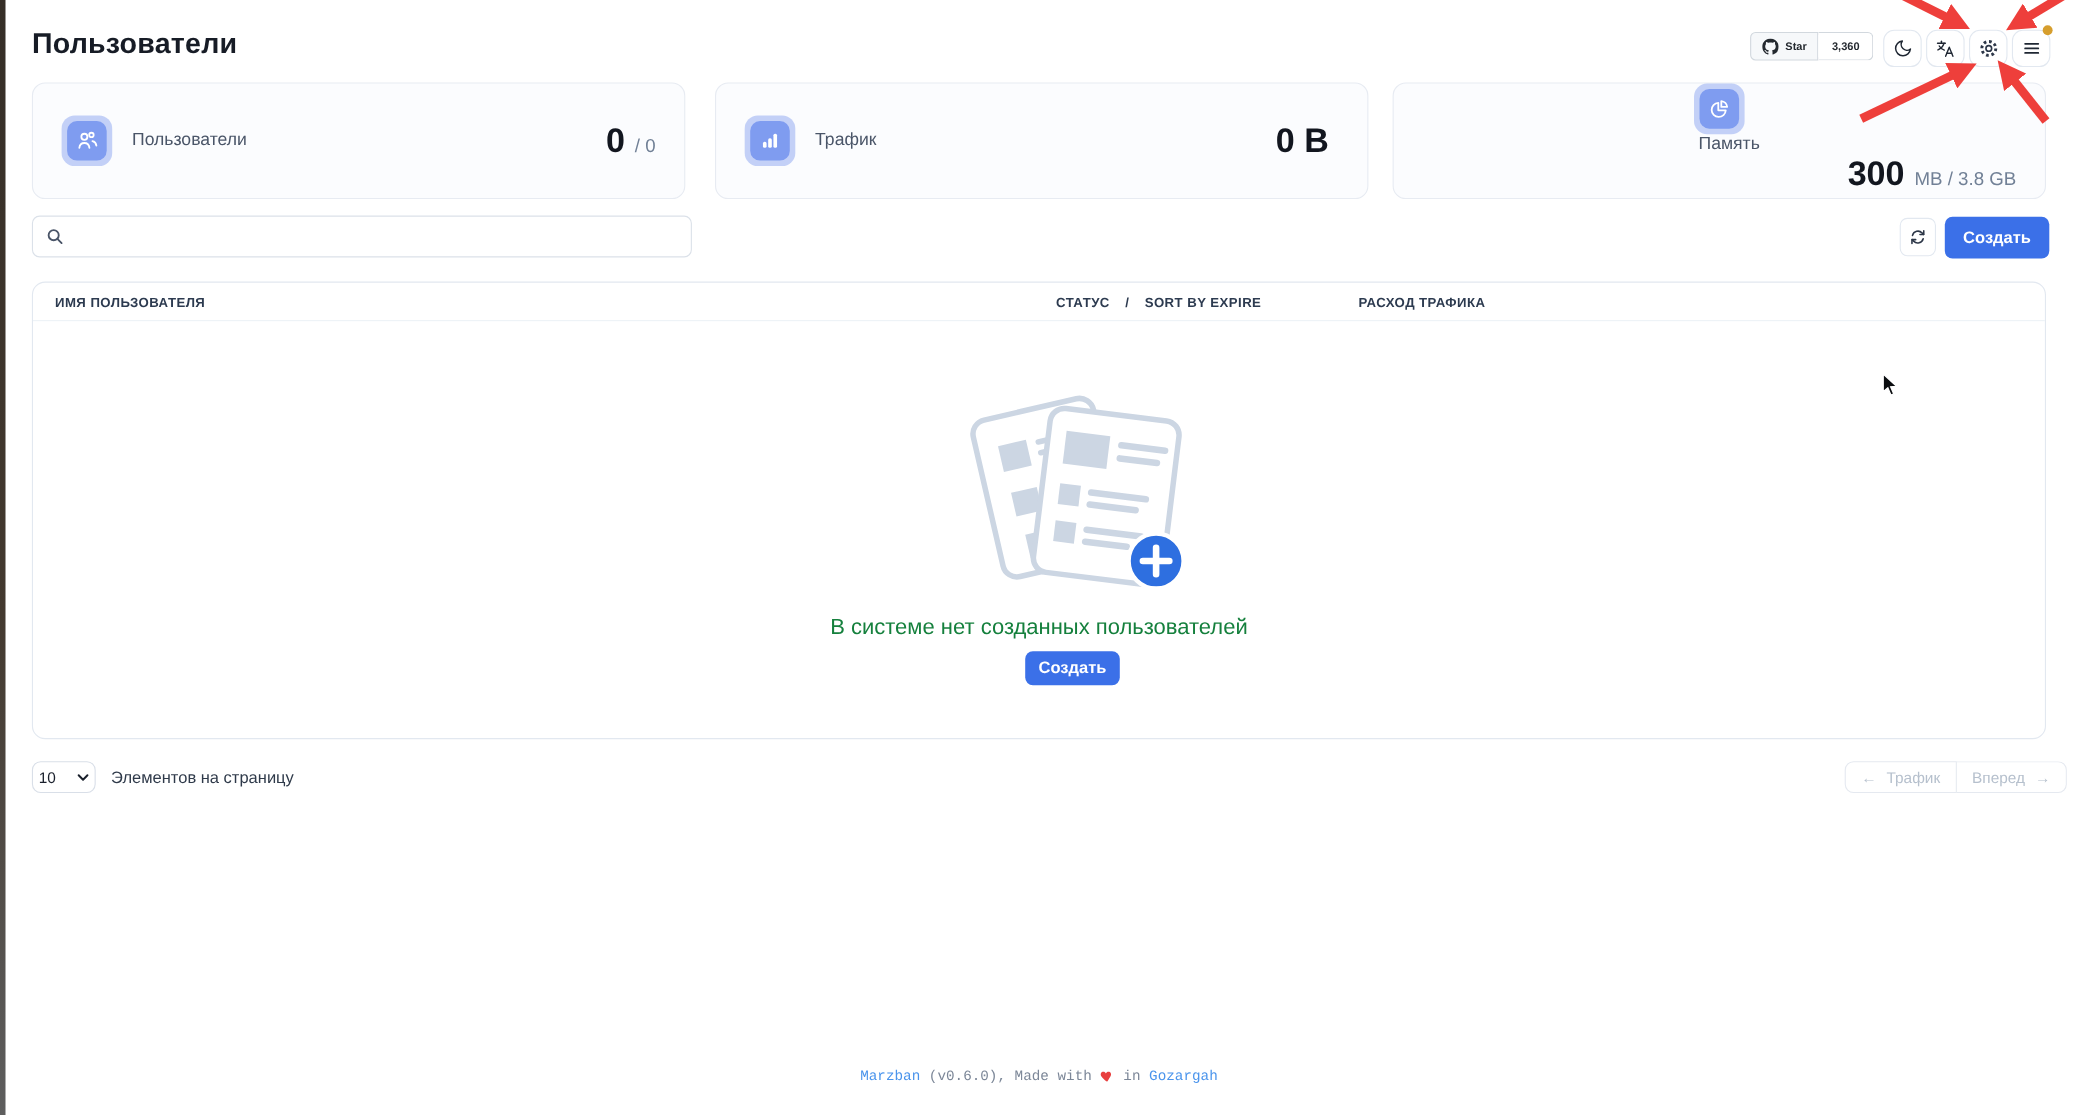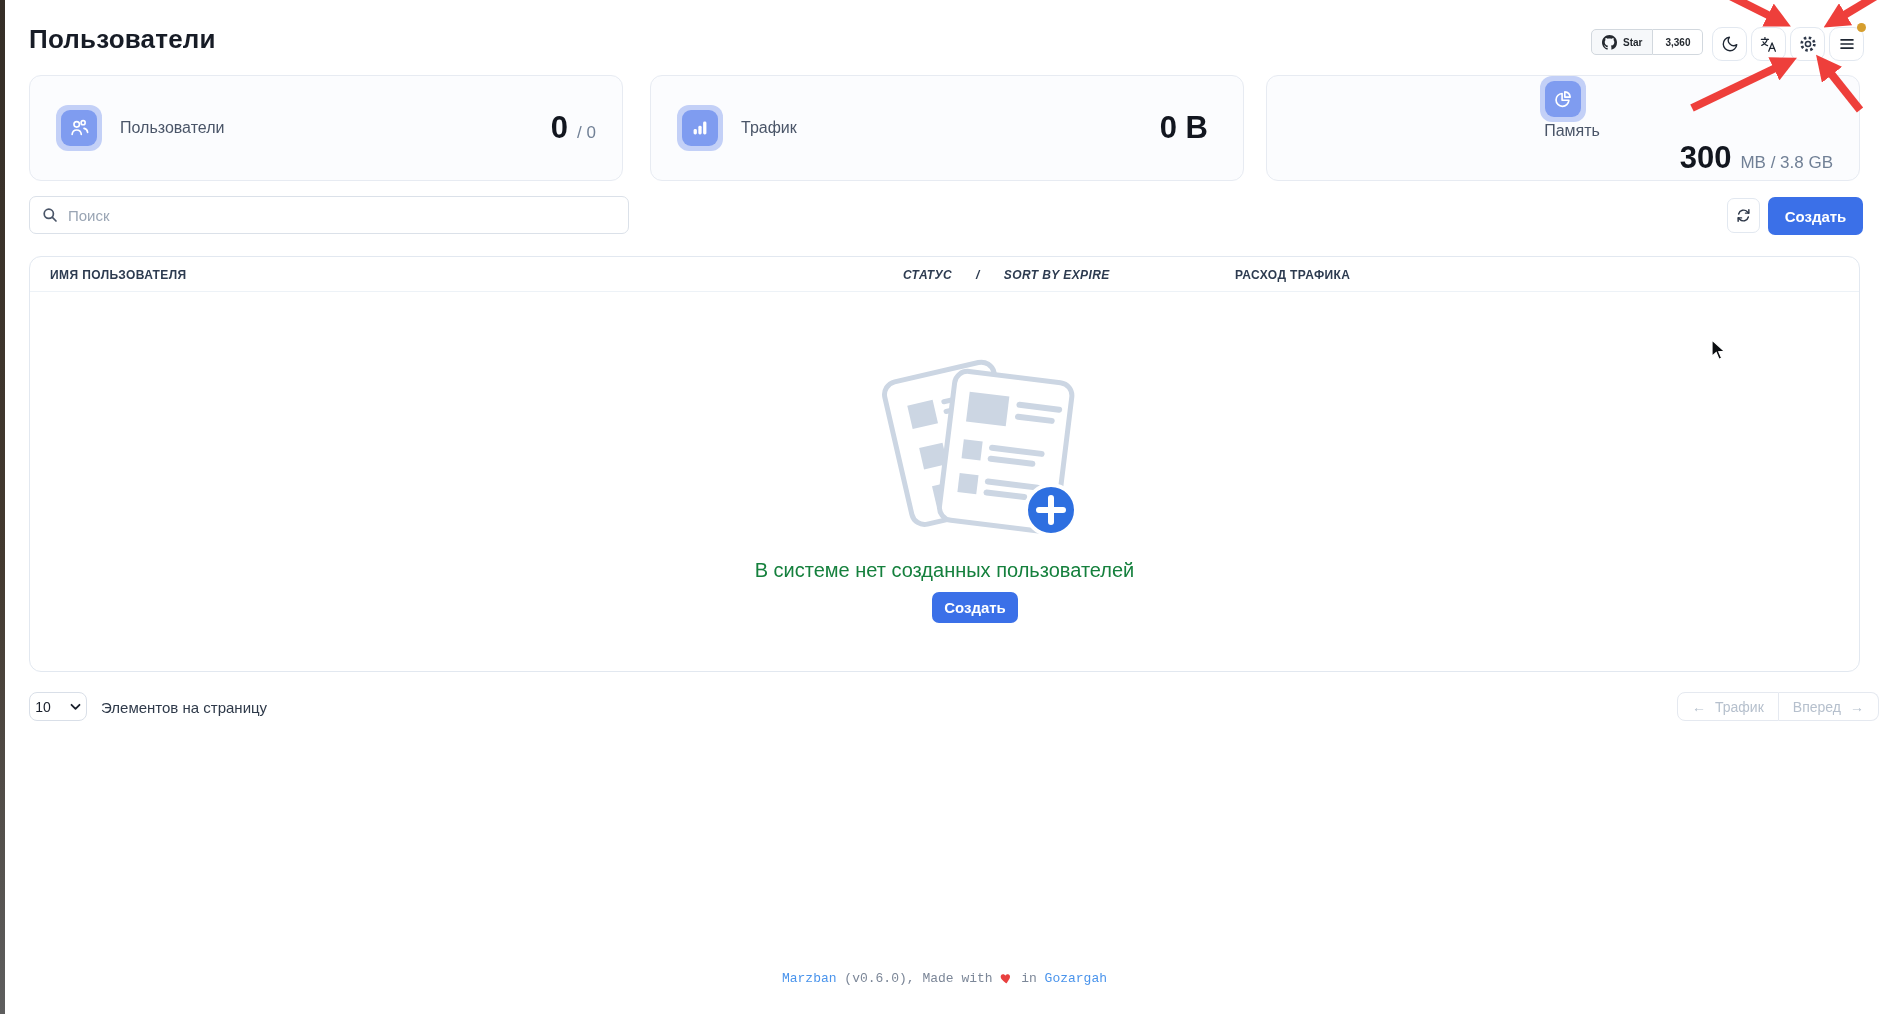--- a/index.html
+++ b/index.html
@@ -42,21 +42,21 @@
   .refresh-btn { position:absolute; left:1727px; top:198px; width:33px; height:35px; background:#fff; border:1px solid #e2e8f0; border-radius:7px;
     display:flex; align-items:center; justify-content:center; cursor:pointer; }
   .create-btn { position:absolute; left:1768px; top:197px; width:95px; height:38px; background:#3b70e8; color:#fff; border:none; border-radius:7px;
     font-size:15px; font-weight:700; font-family:"Liberation Sans",sans-serif; cursor:pointer; }
 
   
   .users-table { position:absolute; left:29px; top:256px; width:1831px; height:416px; background:#fff; border:1px solid #e2e8f0; border-radius:12px; }
   .t-header { position:relative; height:35px; border-bottom:1px solid #edf2f7; }
   .t-header .col { position:absolute; top:0; height:35px; display:flex; align-items:center; font-size:12px; font-weight:700; color:#2d3b50; letter-spacing:.4px; }
   .col-username { left:20px; }
-  .col-status { left:873px; gap:24px; cursor:pointer;font-style:italic; }
+  .col-status { left:930px; gap:14px; cursor:pointer; }
   .col-traffic { left:1205px; }
   .col-sep { color:#2d3b50; }
 
   .empty-illustration { position:absolute; left:845px; top:92px; }
   .empty-text { position:absolute; left:0; top:302px; width:100%; text-align:center; font-size:20px; font-weight:500; color:#15803d; }
   .empty-create { position:absolute; left:902px; top:335px; width:86px; height:31px; background:#3b70e8; color:#fff; border:none; border-radius:7px;
     font-size:15px; font-weight:700; font-family:"Liberation Sans",sans-serif; cursor:pointer; }
 
   
   .pagesize-select { position:absolute; left:29px; top:692px; width:58px; height:29px; border:1px solid #d9dfe8; border-radius:8px; background:#fff;
@@ -175,21 +175,20 @@
         <span class="big">300</span>
         <span class="sub">MB / 3.8 GB</span>
       </span>
   </div>
 
   <div class="search-box">
     <svg width="16" height="16" viewBox="0 0 16 16" fill="none" stroke="#4a5568" stroke-width="1.7" stroke-linecap="round">
         <circle cx="6.8" cy="6.8" r="4.6"></circle>
         <path d="M10.4 10.4L14 14"></path>
       </svg>
-    <input type="text" placeholder="Поиск" style="">
   </div>
   <div class="refresh-btn">
     <svg width="17" height="17" viewBox="0 0 20 20" fill="none" stroke="#2d3748" stroke-width="1.7" stroke-linecap="round" stroke-linejoin="round">
         <path d="M4.3 8.2a6 6 0 0110.2-2.6l1.6 1.6"></path>
         <path d="M16.3 3.2v4h-4"></path>
         <path d="M15.7 11.8a6 6 0 01-10.2 2.6l-1.6-1.6"></path>
         <path d="M3.7 16.8v-4h4"></path>
       </svg>
   </div>
   <button class="create-btn">Создать</button>

